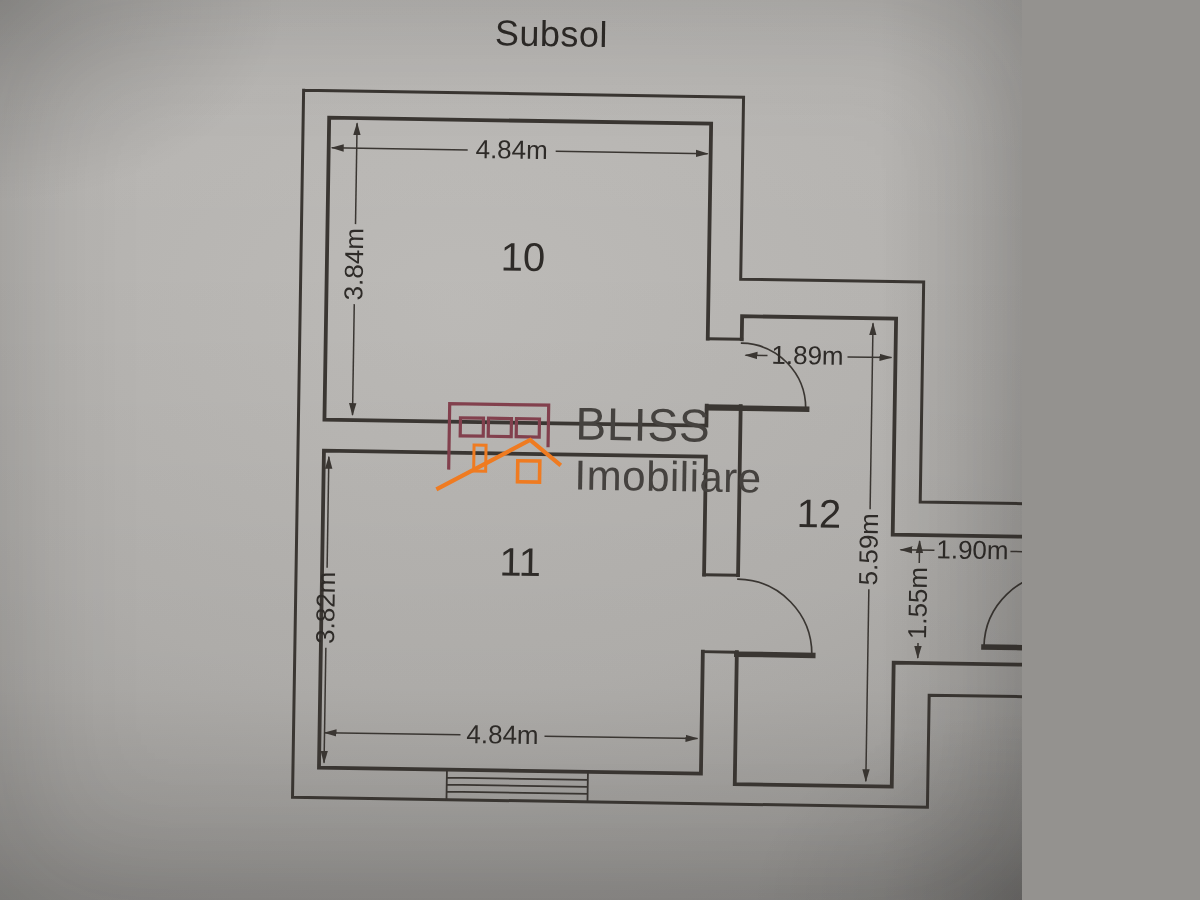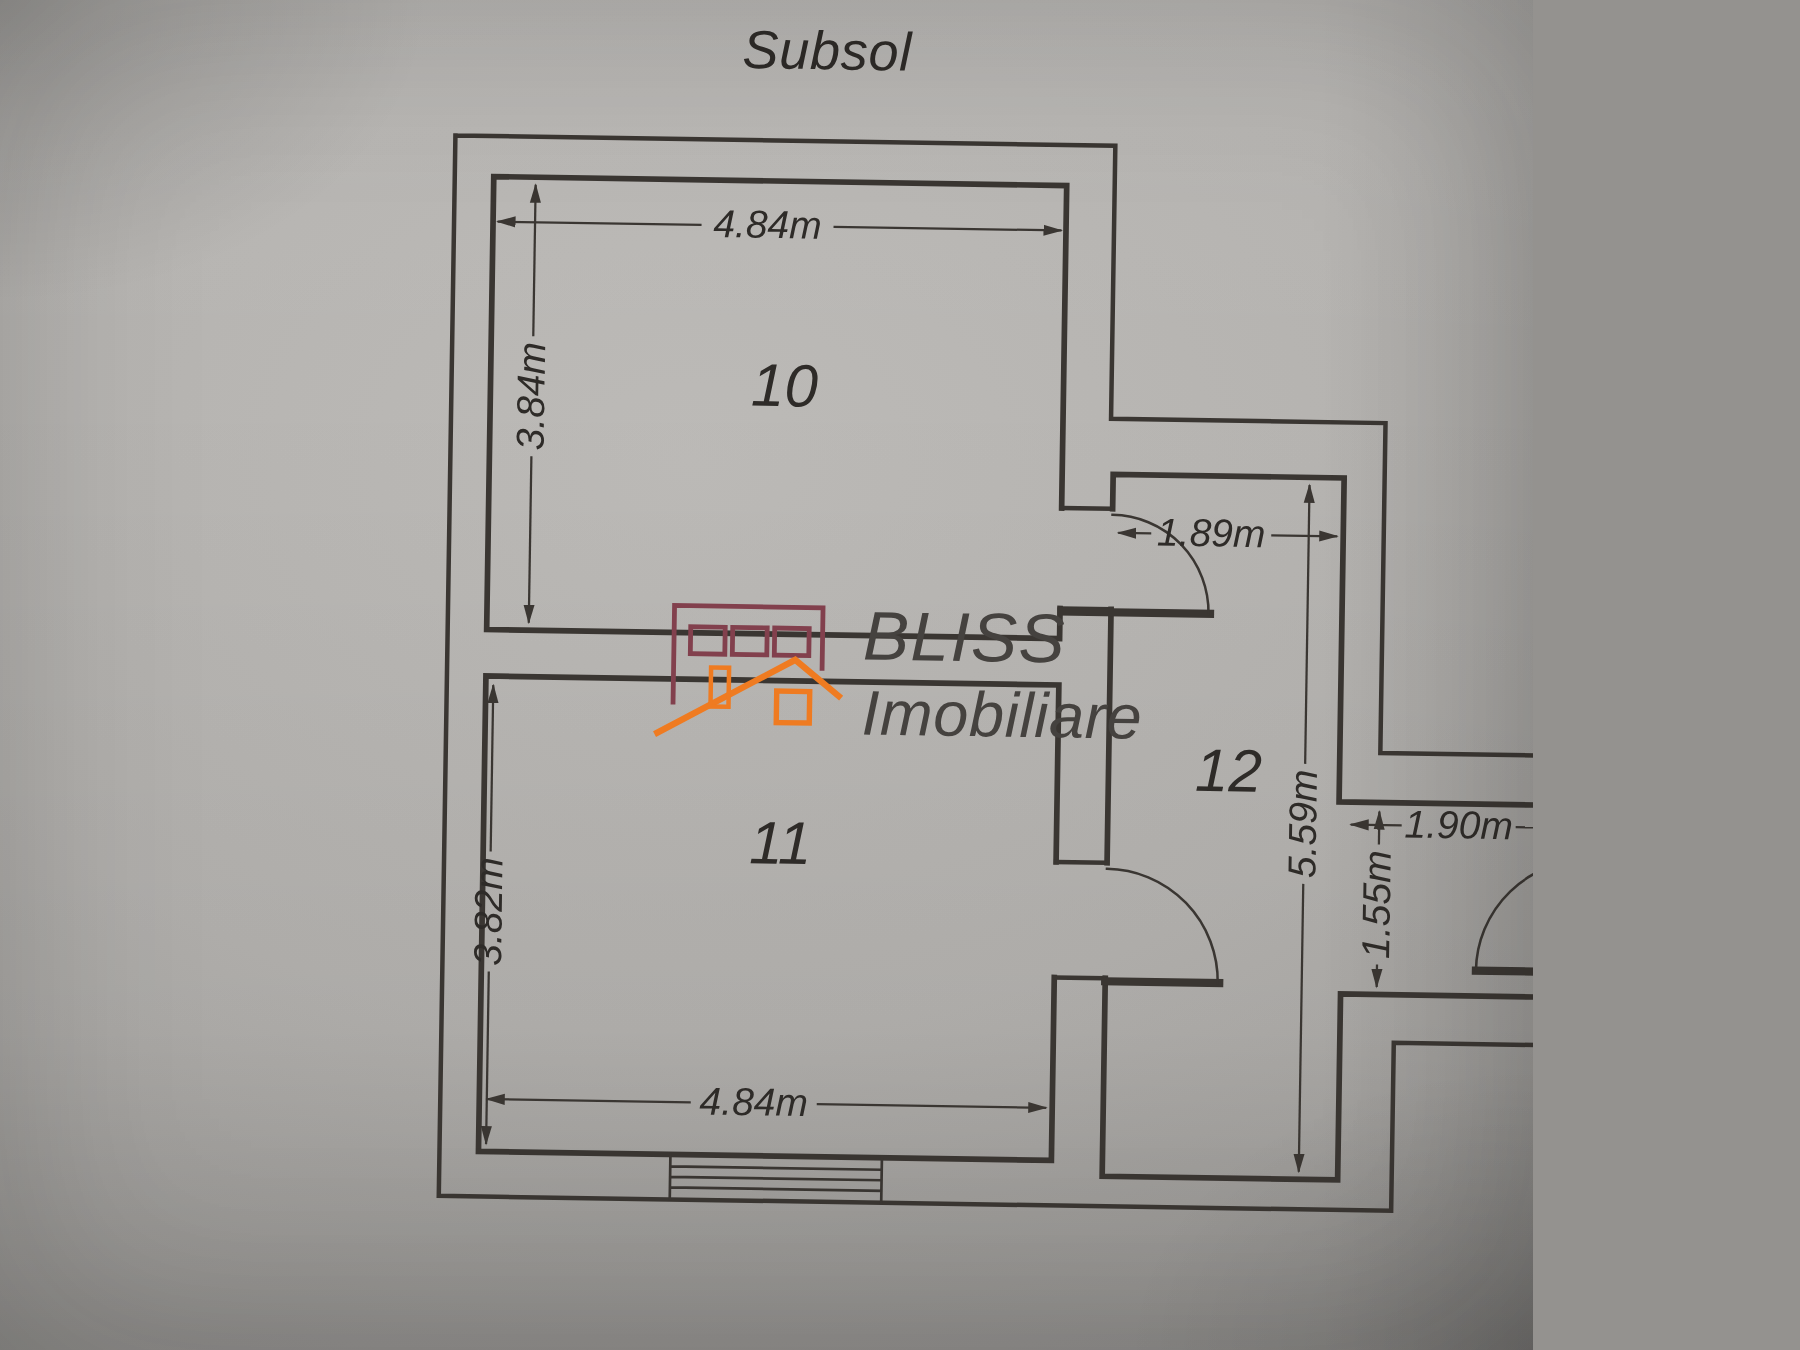--- a/index.html
+++ b/index.html
@@ -6,21 +6,20 @@
   .photo{
     position:relative;
     width:1022px;height:900px;
     overflow:hidden;
     background:
       radial-gradient(40% 32% at 0% 0%, rgba(0,0,0,0.16), rgba(0,0,0,0) 70%),
       radial-gradient(38% 30% at 100% 100%, rgba(0,0,0,0.12), rgba(0,0,0,0) 70%),
       linear-gradient(to bottom, rgba(255,255,255,0.04), rgba(0,0,0,0) 28%, rgba(0,0,0,0.04) 76%, rgba(0,0,0,0.15) 99%),
       linear-gradient(to left, rgba(0,0,0,0.09), rgba(0,0,0,0) 14%),
       radial-gradient(120% 95% at 45% 34%, #bcbab7 0%, #b4b2af 45%, #a7a5a2 76%, #979593 100%);
-    font-style: italic;
   }
   .photo::after{ 
     content:"";position:absolute;inset:0;pointer-events:none;
     box-shadow:inset 0 0 140px rgba(10,10,10,0.18);
   }
   svg.plan{position:absolute;left:0;top:0;filter:blur(0.3px);}
   text{font-family:"Liberation Sans","DejaVu Sans",sans-serif;}
   .dim-text{font-size:26px;}
   .room-label{font-size:40px;}
   .title-text{font-size:36px;letter-spacing:0.5px;}

